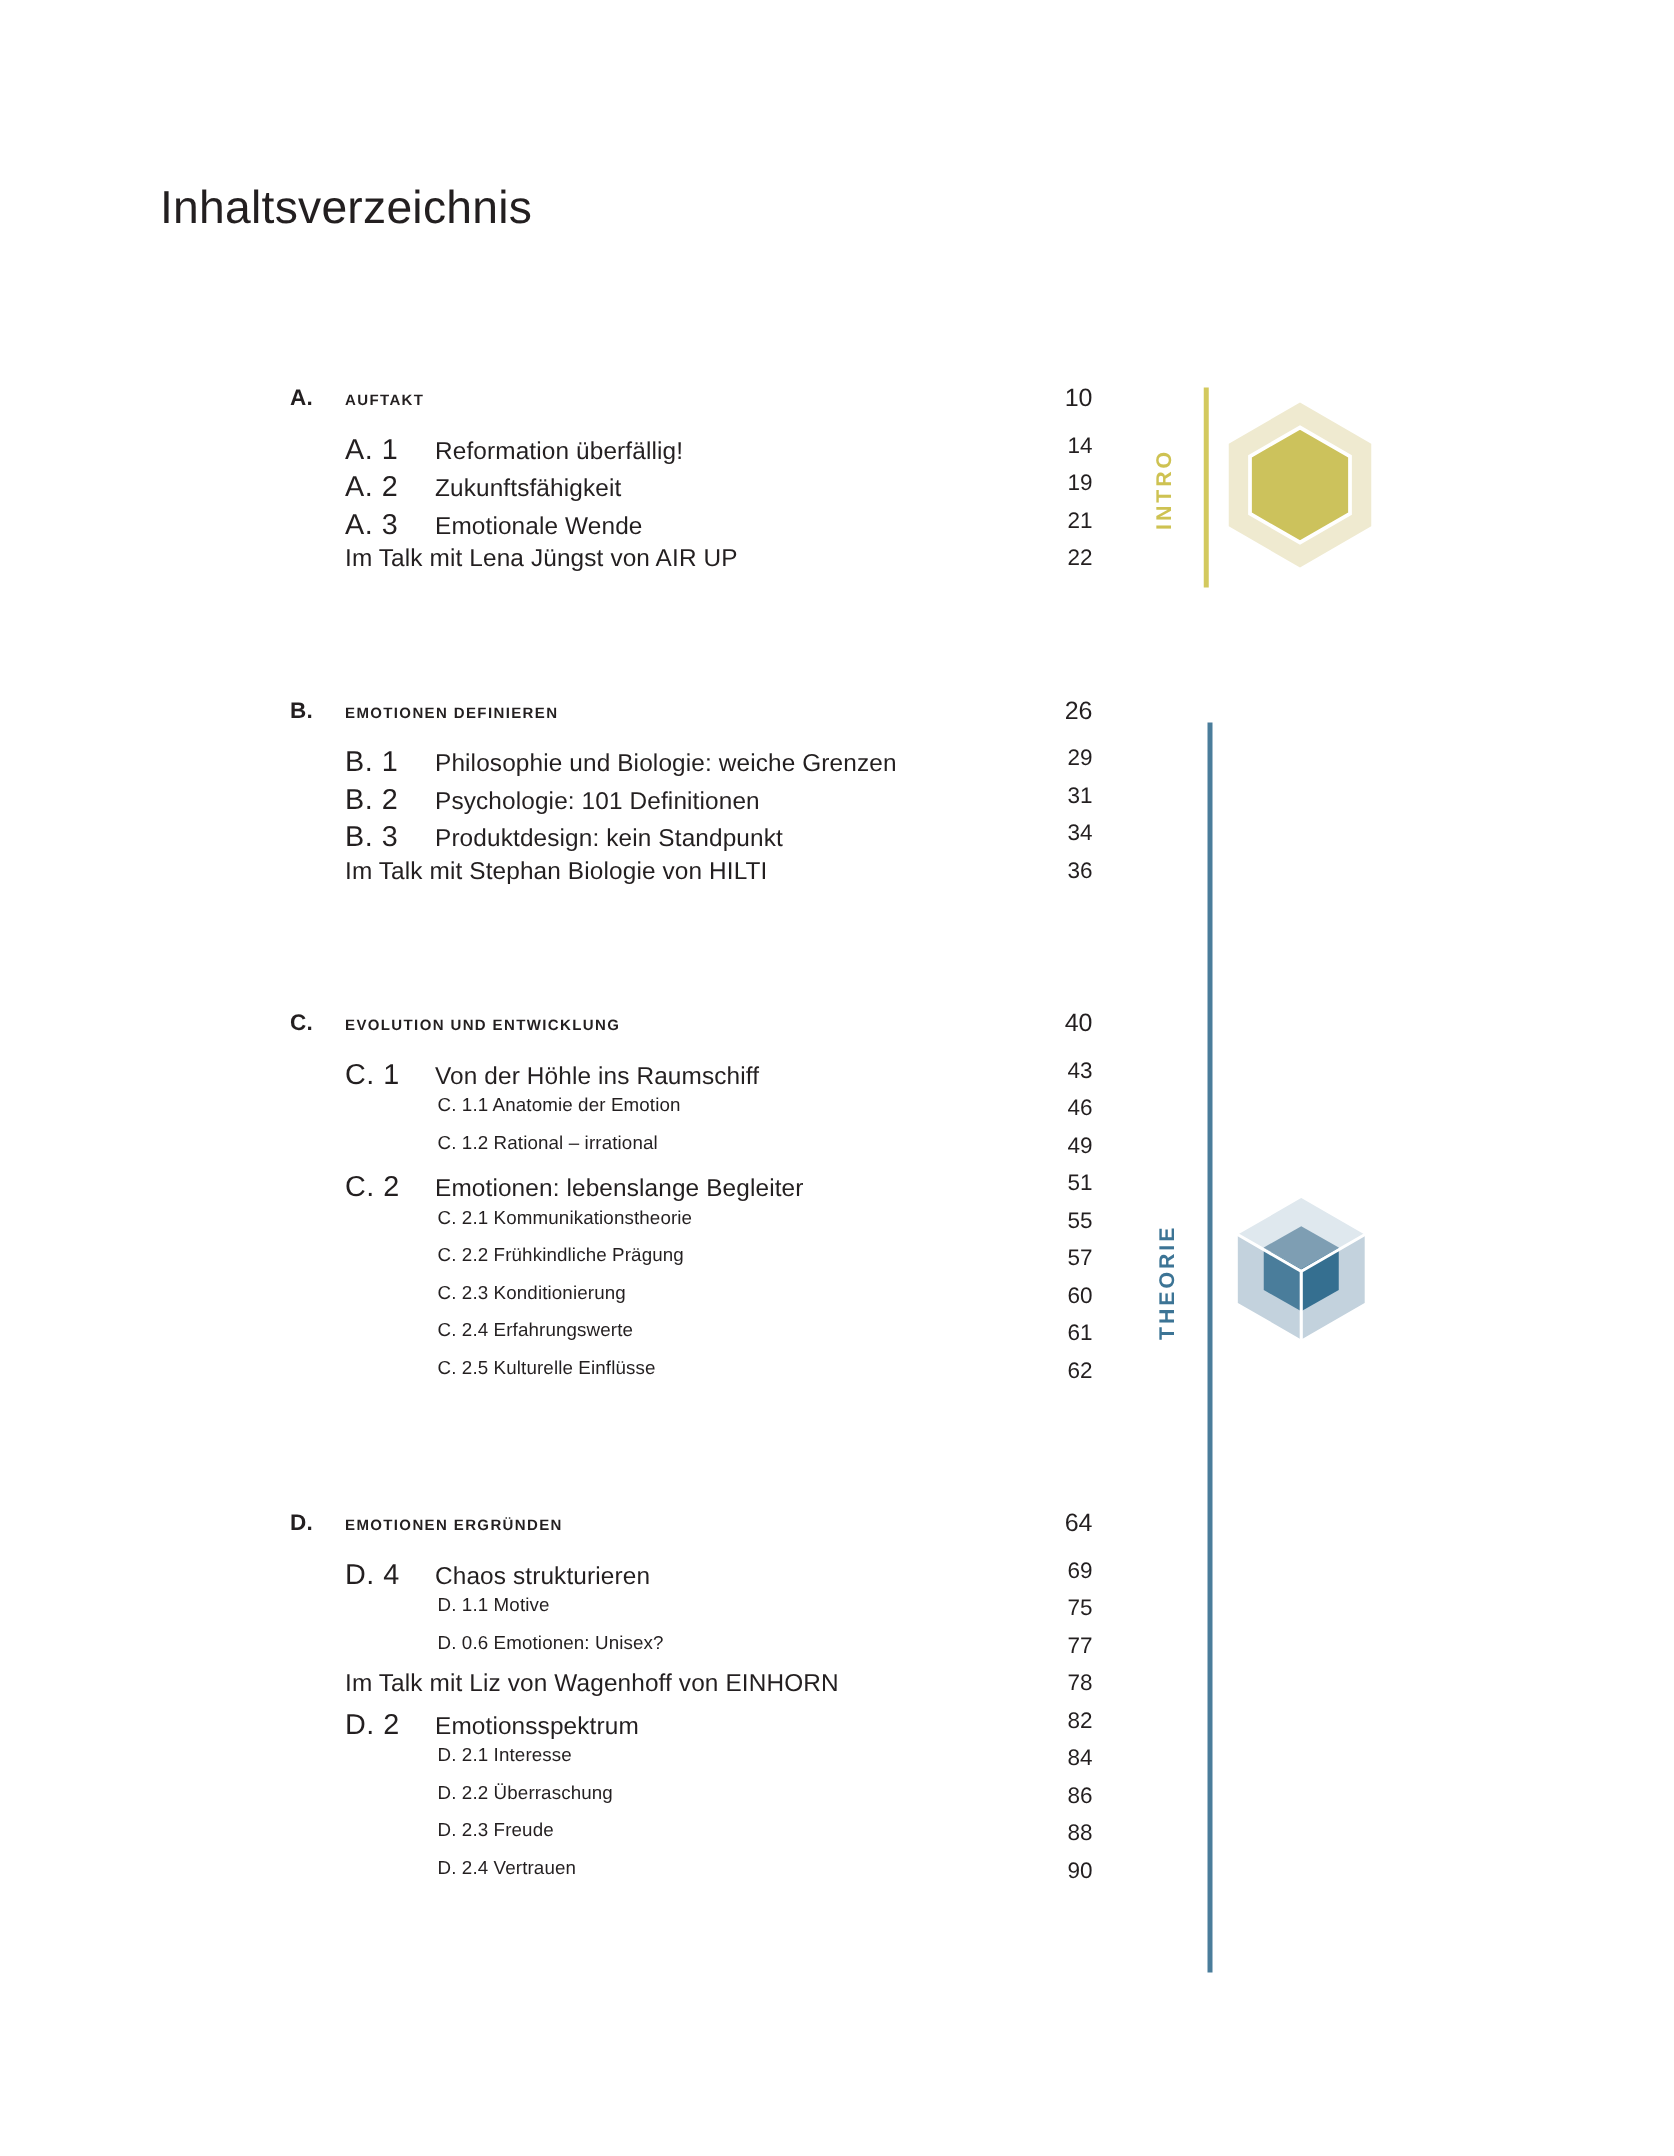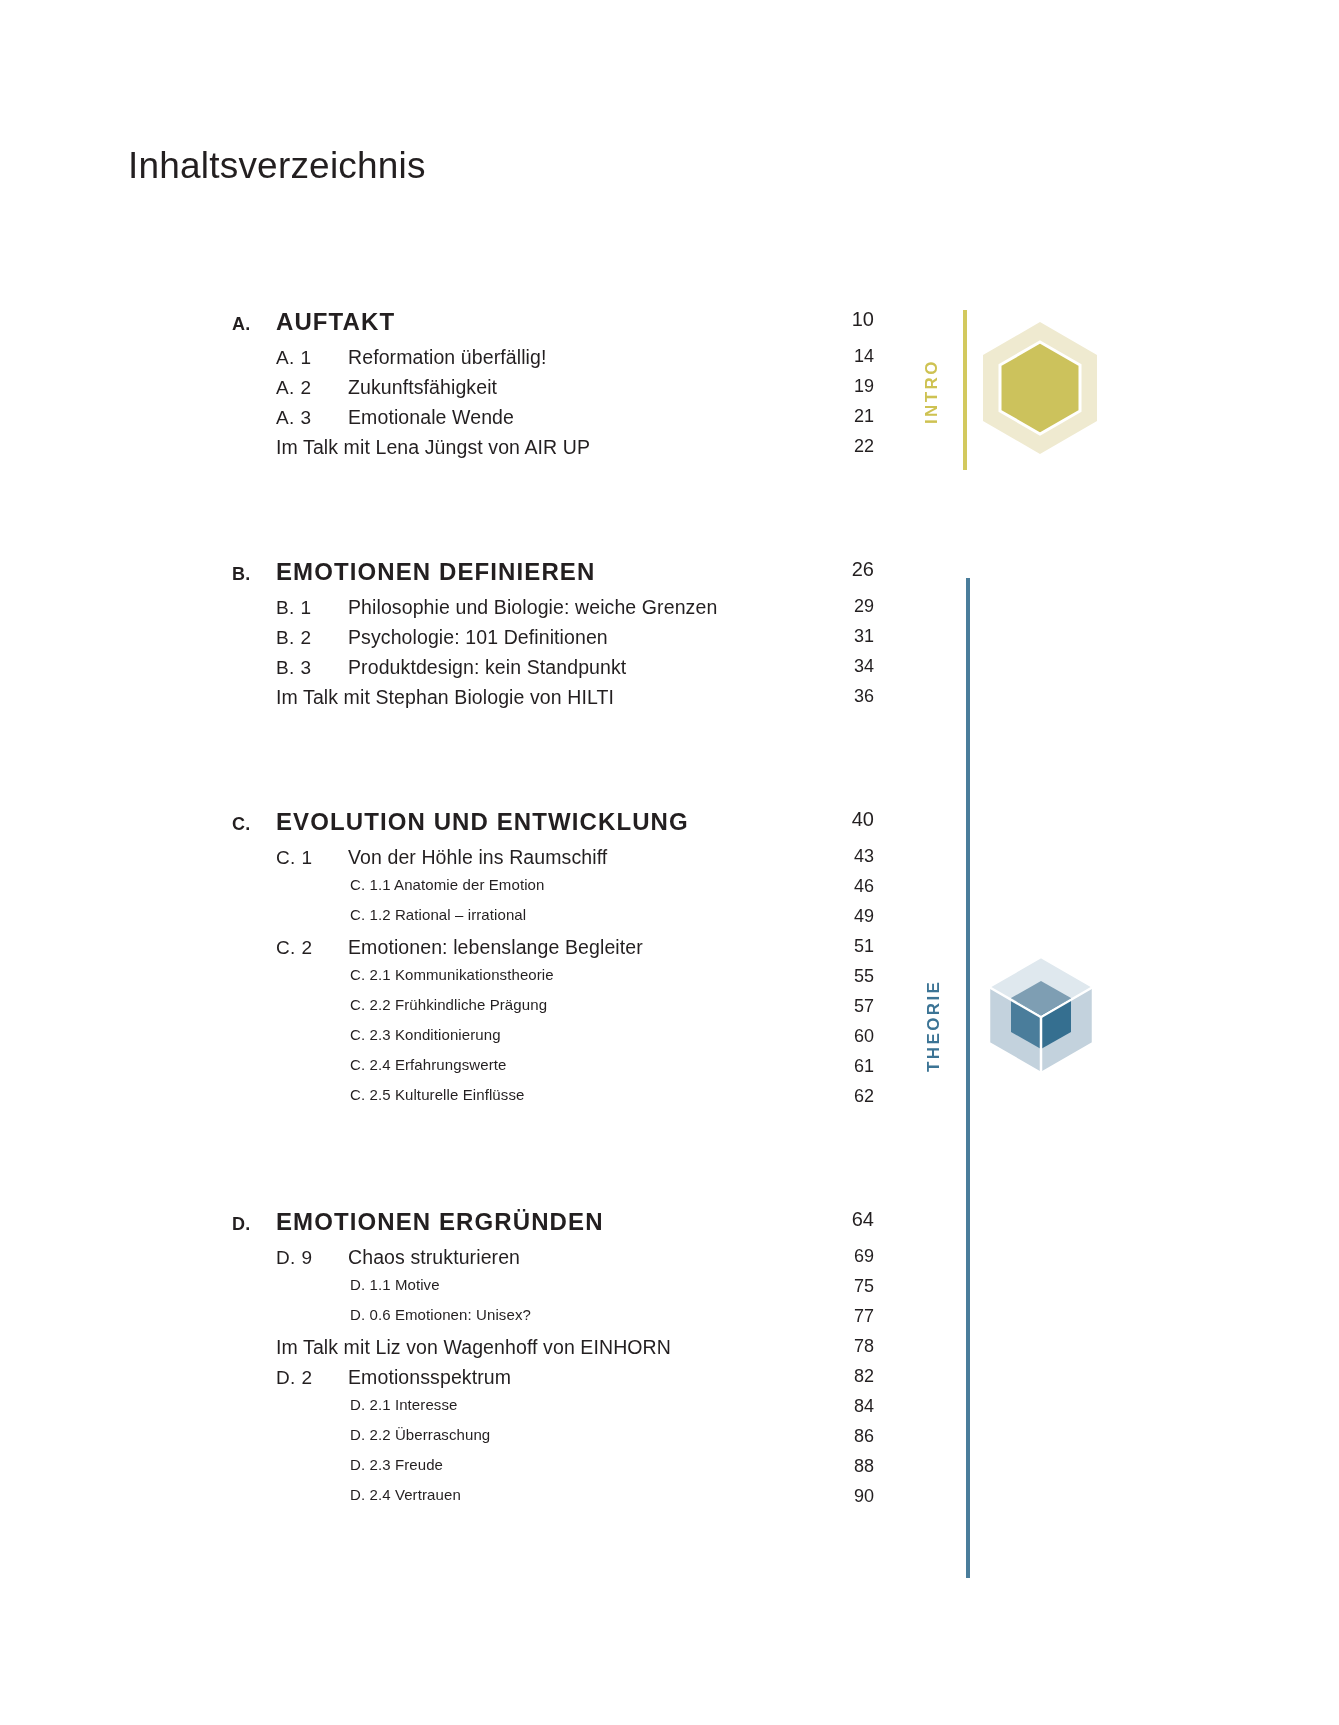--- a/index.html
+++ b/index.html
@@ -77,32 +77,32 @@
 
   
   .row-chapter { height: 38px; }
   .row-chapter .num {
     font-weight: 700;
     font-size: 18px;
     letter-spacing: 0.3px;
   }
   .row-chapter .lbl {
     font-weight: 700;
-    font-size: 24px;
+    font-size: 12px;
     letter-spacing: 1.1px;
     padding-left: 0px;
   }
   .row-chapter .pg { font-size: 20px; font-weight: 400; }
 
   
   .row-l2 { height: 30px; }
   .row-l2 .num {
     padding-left: 44px;
     width: 116px; flex: 0 0 116px;
-    font-size: 19px;
+    font-size: 23px;
     letter-spacing: 0.4px;
     font-weight: 300;
   }
   .row-l2 .lbl { font-size: 19.5px; }
 
   
   .row-l3 { height: 30px; }
   .row-l3 .lbl {
     padding-left: 118px;
     font-size: 15px;
@@ -260,21 +260,21 @@
       </div>
     </div>
     <div class="gap"></div>
     <div class="toc-section">
       <div class="toc-row row-chapter">
         <span class="num">D.</span>
         <span class="lbl">EMOTIONEN ERGRÜNDEN</span>
         <span class="pg">64</span>
       </div>
       <div class="toc-row row-l2">
-        <span class="num">D. 9</span>
+        <span class="num">D. 4</span>
         <span class="lbl">Chaos strukturieren</span>
         <span class="pg">69</span>
       </div>
       <div class="toc-row row-l3">
         <span class="lbl">D. 1.1 Motive</span>
         <span class="pg">75</span>
       </div>
       <div class="toc-row row-l3">
         <span class="lbl">D. 0.6 Emotionen: Unisex?</span>
         <span class="pg">77</span>

